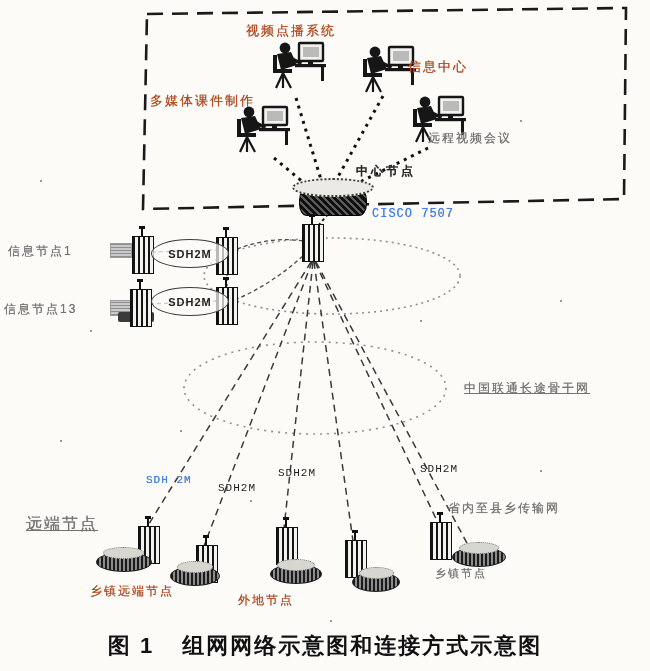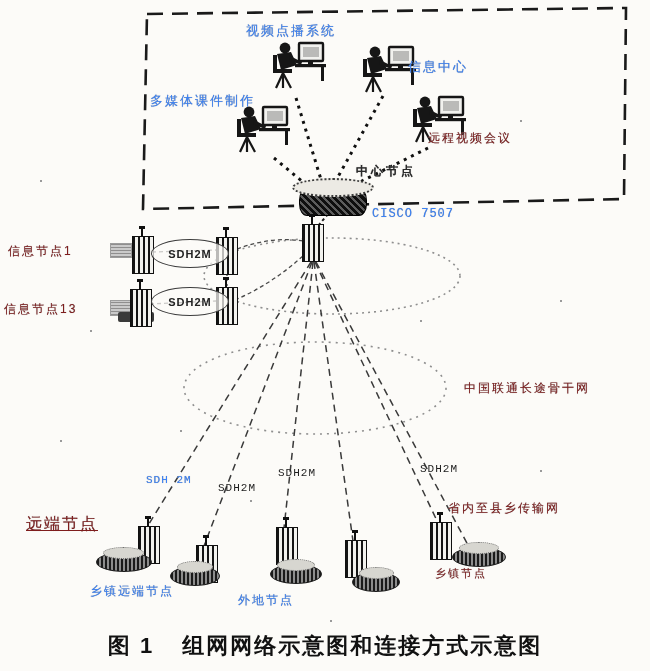--- a/index.html
+++ b/index.html
@@ -3,25 +3,25 @@
 <meta charset="utf-8">
 <style>
   html,body{margin:0;padding:0;background:#e9e7e2;}
   .canvas{
     position:relative;width:650px;height:671px;overflow:hidden;
     background:#fcfbf8;
     font-family:"Liberation Sans","DejaVu Sans",sans-serif;
   }
   svg.wires{position:absolute;left:0;top:0;z-index:1;}
   
-  .lbl{position:absolute;z-index:4;white-space:nowrap;color:#3b82f6;
+  .lbl{position:absolute;z-index:4;white-space:nowrap;color:#c2410c;
        font-size:12px;letter-spacing:2px;text-shadow:0 0 0.7px #8a8a8a;}
   .lbl.dark{color:#1c1c1c;text-shadow:none;}
   .lbl.mid{color:#3b82f6;}
-  .lbl.faint{color:#7f1d1d;}
+  .lbl.faint{color:#737373;}
   .lbl.big{font-size:12px;letter-spacing:3px;font-weight:bold;color:#2a2a2a;}
   .lbl.mono{letter-spacing:1px;font-family:"Liberation Mono","DejaVu Sans Mono",monospace;}
   
   .ws{position:absolute;width:60px;height:54px;z-index:3;}
   
   .tower{position:absolute;width:20px;height:36px;z-index:3;
          border:1px solid #101010;
          background:repeating-linear-gradient(90deg,#141414 0 2px,#f2f2ee 2px 5px);}
   .tower::before{content:"";position:absolute;left:8px;top:-9px;width:2px;height:9px;background:#101010;}
   .tower::after{content:"";position:absolute;left:6px;top:-11px;width:6px;height:3px;background:#101010;}
@@ -203,21 +203,21 @@
   <div class="lbl" style="left:408px;top:58px;font-size:13px;">信息中心</div>
   <div class="lbl" style="left:150px;top:92px;font-size:13px;">多媒体课件制作</div>
   <div class="lbl faint" style="left:428px;top:130px;">远程视频会议</div>
 
   <div class="lbl big" style="left:356px;top:163px;">中心节点</div>
   <div class="lbl mid mono" style="left:372px;top:207px;">CISCO 7507</div>
 
   <div class="lbl faint" style="left:8px;top:243px;">信息节点1</div>
   <div class="lbl faint" style="left:4px;top:301px;">信息节点13</div>
 
-  <div class="lbl faint" style="left:464px;top:380px;">中国联通长途骨干网</div>
+  <div class="lbl faint" style="left:464px;top:380px;text-decoration:underline;">中国联通长途骨干网</div>
   <div class="lbl faint" style="left:448px;top:500px;">省内至县乡传输网</div>
 
   <div class="lbl mid mono" style="left:146px;top:474px;font-size:11px;">SDH 2M</div>
   <div class="lbl dark mono" style="left:218px;top:482px;font-size:11px;">SDH2M</div>
   <div class="lbl dark mono" style="left:278px;top:467px;font-size:11px;">SDH2M</div>
   <div class="lbl dark mono" style="left:420px;top:463px;font-size:11px;">SDH2M</div>
 
   <div class="lbl faint" style="left:26px;top:514px;font-size:16px;text-decoration:underline;">远端节点</div>
   <div class="lbl" style="left:90px;top:583px;">乡镇远端节点</div>
   <div class="lbl" style="left:238px;top:592px;">外地节点</div>

